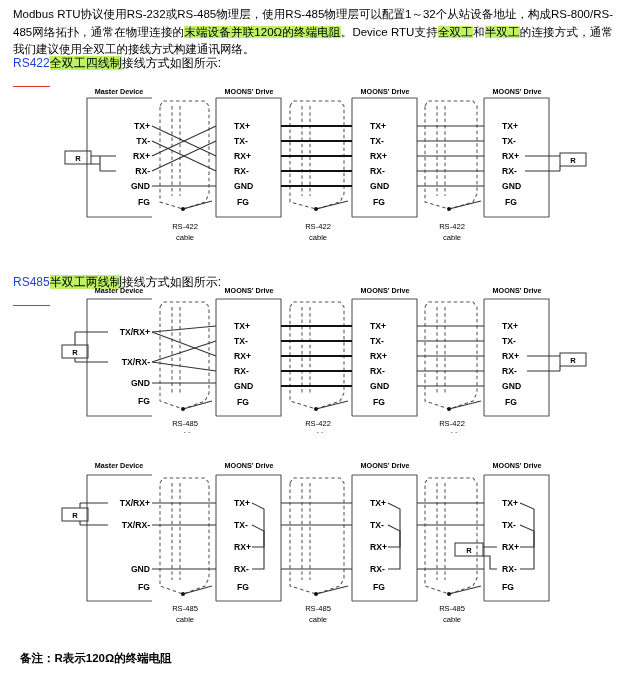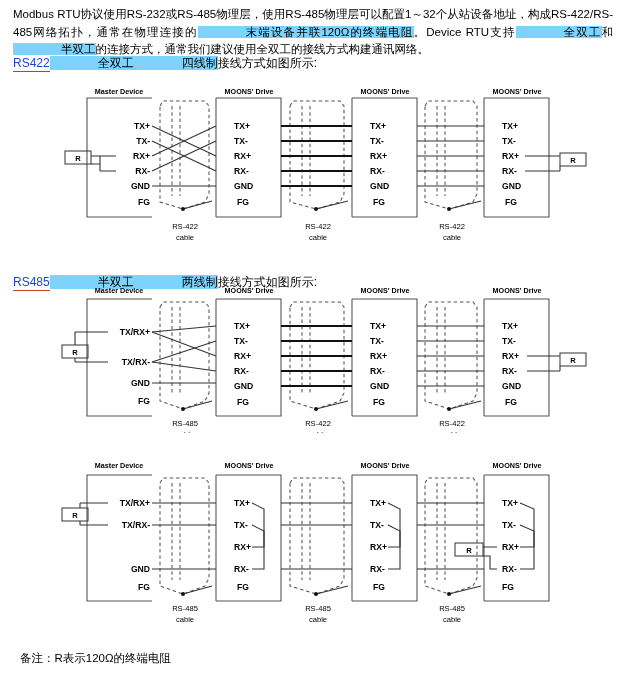--- a/index.html
+++ b/index.html
@@ -6,51 +6,51 @@
   body{
     width:626px;height:675px;background:#ffffff;
     font-family:"Liberation Sans","DejaVu Sans",sans-serif;
     color:#000;overflow:hidden;position:relative;
   }
   .intro{
     position:absolute;left:13px;top:6px;width:600px;
     font-size:11.5px;line-height:17.5px;color:#000;
     text-align:justify;
   }
-  .hl{background:#7dd3fc;padding-left:48px;}
+  .hl{background:#bef264;}
   .sec-head{
     position:absolute;left:13px;font-size:12px;color:#2244cc;
     white-space:nowrap;
   }
   .sec-head .cn{color:#000;}
   .underline-red{
-    border-bottom:1.4px solid #cc3b22;padding-bottom:1px;
+    border-bottom:1.4px solid #cc3b22;padding-bottom:16px;
   }
   .diagram{position:absolute;left:0;width:578px;}
   .diagram svg{display:block;}
   .footnote{
     position:absolute;left:20px;top:651px;font-size:11.5px;
-    font-weight:normal;color:#000;white-space:nowrap;
+    font-weight:bold;color:#000;white-space:nowrap;
   }
   text{font-family:"Liberation Sans","DejaVu Sans",sans-serif;fill:#000;}
   .ttl{font-size:7.2px;font-weight:bold;}
   .pin{font-size:8.6px;font-weight:bold;}
   .cbl{font-size:7.6px;}
   .rlbl{font-size:7.6px;font-weight:bold;}
   .box{fill:none;stroke:#555;stroke-width:1.1;}
   .wire{stroke:#333;stroke-width:1.1;fill:none;}
   .wirethick{stroke:#111;stroke-width:2.1;fill:none;}
   .shield{stroke:#555;stroke-width:1.05;fill:none;stroke-dasharray:3.5 2.8;}
   .res{fill:none;stroke:#333;stroke-width:1;}
 </style>
 </head>
 <body>
 
 <div class="intro">
-  <span>Modbus RTU协议使用RS-232或RS-485物理层，使用RS-485物理层可以配置1～32个从站设备地址，构成RS-422/RS-485网络拓扑，通常在物理连接的</span><span class="hl">末端设备并联120Ω的终端电阻</span><span>。Device RTU支持</span><span class="hl">全双工</span><span>和</span><span class="hl">半双工</span><span>的连接方式，通常我们建议使用全双工的接线方式构建通讯网络。</span>
+  <span>Modbus RTU协议使用RS-232或RS-485物理层，使用RS-485物理层可以配置1～32个从站设备地址，构成RS-800/RS-485网络拓扑，通常在物理连接的</span><span class="hl">末端设备并联120Ω的终端电阻</span><span>。Device RTU支持</span><span class="hl">全双工</span><span>和</span><span class="hl">半双工</span><span>的连接方式，通常我们建议使用全双工的接线方式构建通讯网络。</span>
 </div>
 
 <div class="sec-head" style="top:55px">
   <span class="underline-red">RS422</span><span class="hl cn">全双工</span><span class="hl cn">四线制</span><span class="cn">接线方式如图所示:</span>
 </div>
 
 <div class="diagram" style="top:84px">
 <svg width="626" height="166" viewBox="0 0 626 166" xmlns="http://www.w3.org/2000/svg">
 
   <text class="ttl" x="119" y="10" text-anchor="middle">Master Device</text>

